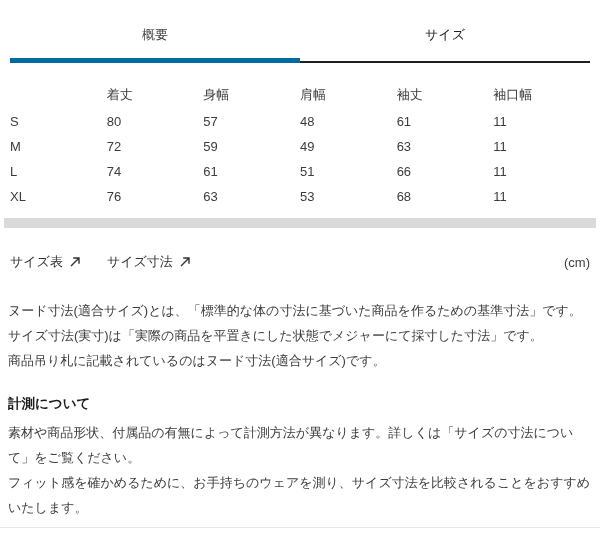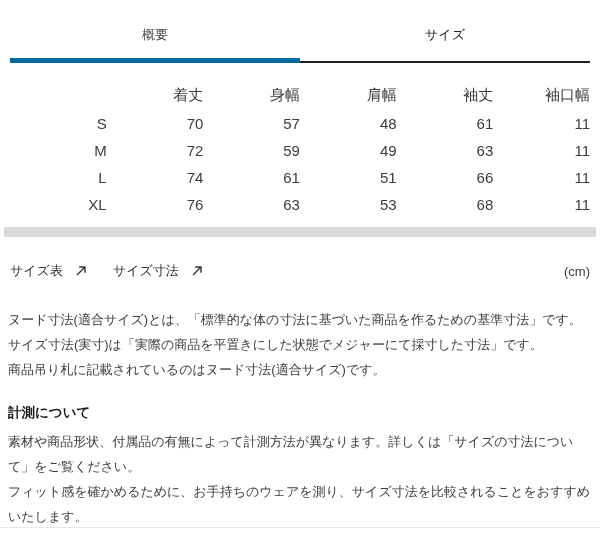--- a/index.html
+++ b/index.html
@@ -7,29 +7,29 @@
   body { font-family: "Liberation Sans", "DejaVu Sans", sans-serif; color: #3c3c3c; }
 
   
   .tabs { display: flex; margin: 0 10px; }
   .tab { flex: 1; text-align: center; font-size: 13px; color: #444;
          padding: 26px 0 14px; border-bottom: 5px solid #0369a1; cursor: pointer; }
   .tab.active { color: #222; border-bottom: 2px solid #1f1f1f; }
 
   
   table.size-table { width: calc(100% - 20px); margin: 18px 10px 0; border-collapse: collapse; table-layout: fixed; }
-  .size-table th, .size-table td { font-weight: normal; font-size: 15px; color: #3c3c3c;
-         text-align: right; padding: 5px 0; height: 24px; }
+  .size-table th, .size-table td { font-weight: normal; font-size: 13px; color: #3c3c3c;
+         text-align: left; padding: 5px 0; height: 24px; }
 
   
   .scroll-track { height: 10px; background: #d9d9d9; margin: 9px 4px 0; border-radius: 1px; }
 
   
   .links-row { display: flex; align-items: center; margin: 25px 10px 0; font-size: 13px; }
-  .ext-link { display: inline-flex; align-items: center; gap: 12px; color: #333; cursor: pointer; }
+  .ext-link { display: inline-flex; align-items: center; gap: 6px; color: #333; cursor: pointer; }
   .ext-link + .ext-link { margin-left: 26px; }
   .ext-link svg { display: block; }
   .unit { margin-left: auto; color: #3c3c3c; }
 
   
   .sections { margin: 27px 8px 0; }
   .section h3 { font-size: 13.5px; font-weight: bold; color: #1c1c1c; line-height: 20px; margin-bottom: 6px; }
   .section p { font-size: 13px; color: #3c3c3c; line-height: 25px; }
   .section + .section { margin-top: 21px; }
 
@@ -50,21 +50,21 @@
       <th>着丈</th>
       <th>身幅</th>
       <th>肩幅</th>
       <th>袖丈</th>
       <th>袖口幅</th>
     </tr>
   </thead>
   <tbody>
     <tr>
       <td>S</td>
-      <td>70</td>
+      <td>80</td>
       <td>57</td>
       <td>48</td>
       <td>61</td>
       <td>11</td>
     </tr>
     <tr>
       <td>M</td>
       <td>72</td>
       <td>59</td>
       <td>49</td>

